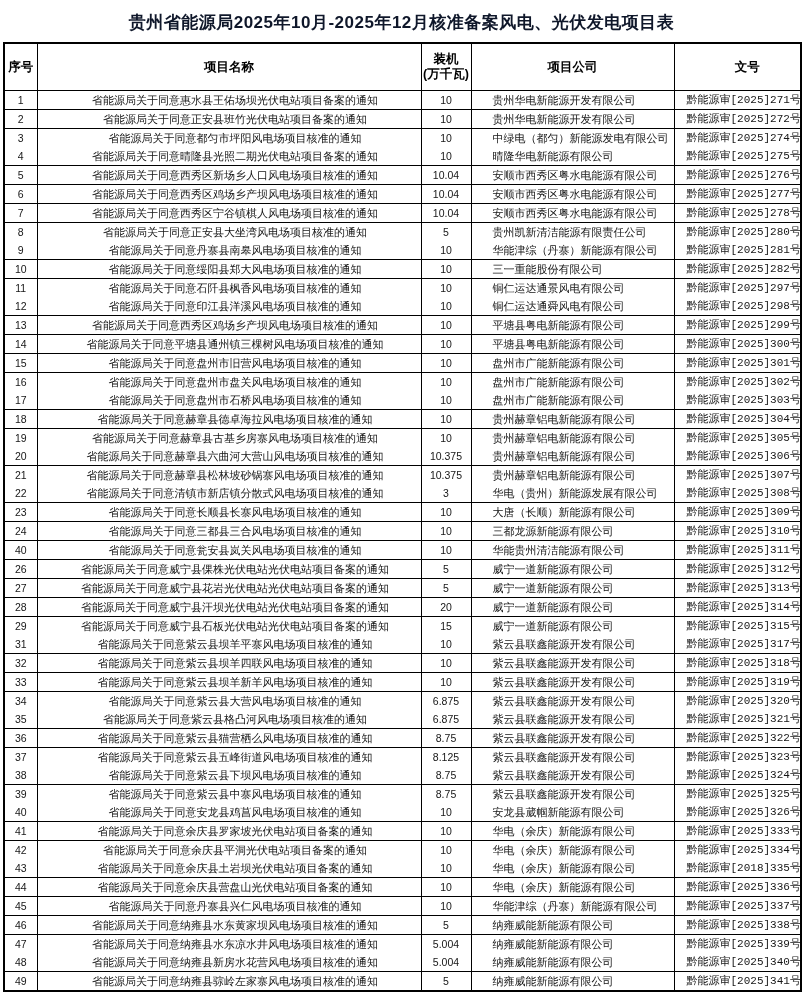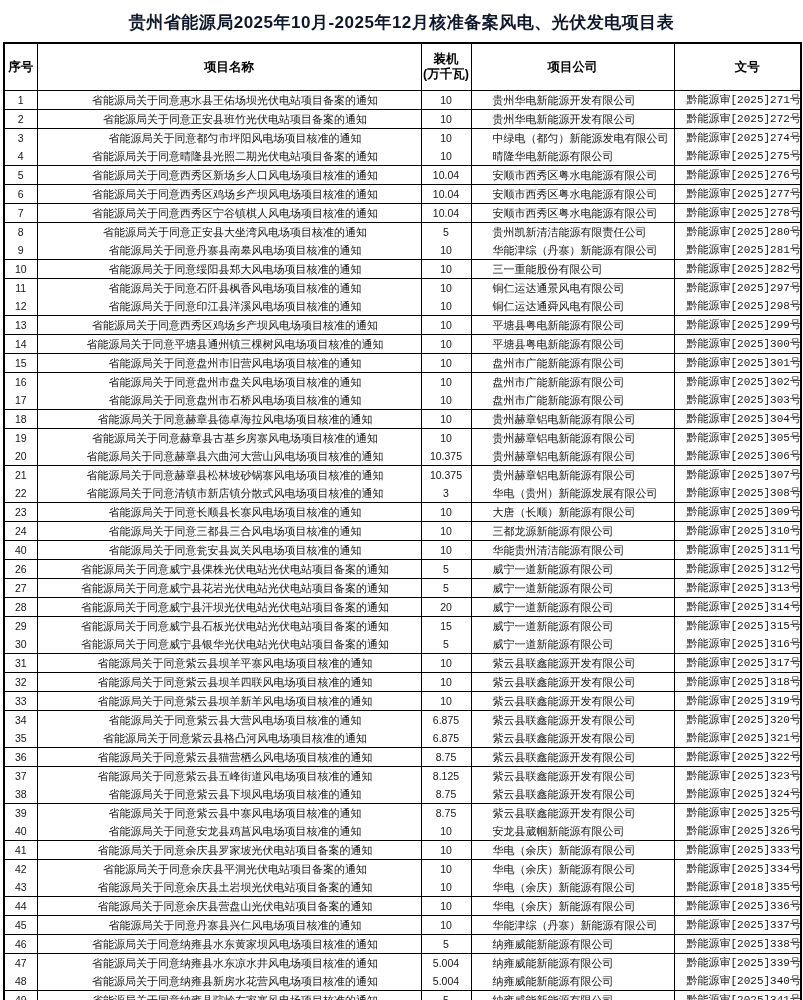--- a/index.html
+++ b/index.html
@@ -273,27 +273,20 @@
     <td class="c-doc">黔能源审[2025]314号</td>
   </tr>
       <tr class="no-sep">
     <td class="c-no">29</td>
     <td class="c-name">省能源局关于同意威宁县石板光伏电站光伏电站项目备案的通知</td>
     <td class="c-cap">15</td>
     <td class="c-comp">威宁一道新能源有限公司</td>
     <td class="c-doc">黔能源审[2025]315号</td>
   </tr>
       <tr>
-    <td class="c-no">30</td>
-    <td class="c-name">省能源局关于同意威宁县银华光伏电站光伏电站项目备案的通知</td>
-    <td class="c-cap">5</td>
-    <td class="c-comp">威宁一道新能源有限公司</td>
-    <td class="c-doc">黔能源审[2025]316号</td>
-  </tr>
-      <tr>
     <td class="c-no">31</td>
     <td class="c-name">省能源局关于同意紫云县坝羊平寨风电场项目核准的通知</td>
     <td class="c-cap">10</td>
     <td class="c-comp">紫云县联鑫能源开发有限公司</td>
     <td class="c-doc">黔能源审[2025]317号</td>
   </tr>
       <tr>
     <td class="c-no">32</td>
     <td class="c-name">省能源局关于同意紫云县坝羊四联风电场项目核准的通知</td>
     <td class="c-cap">10</td>

